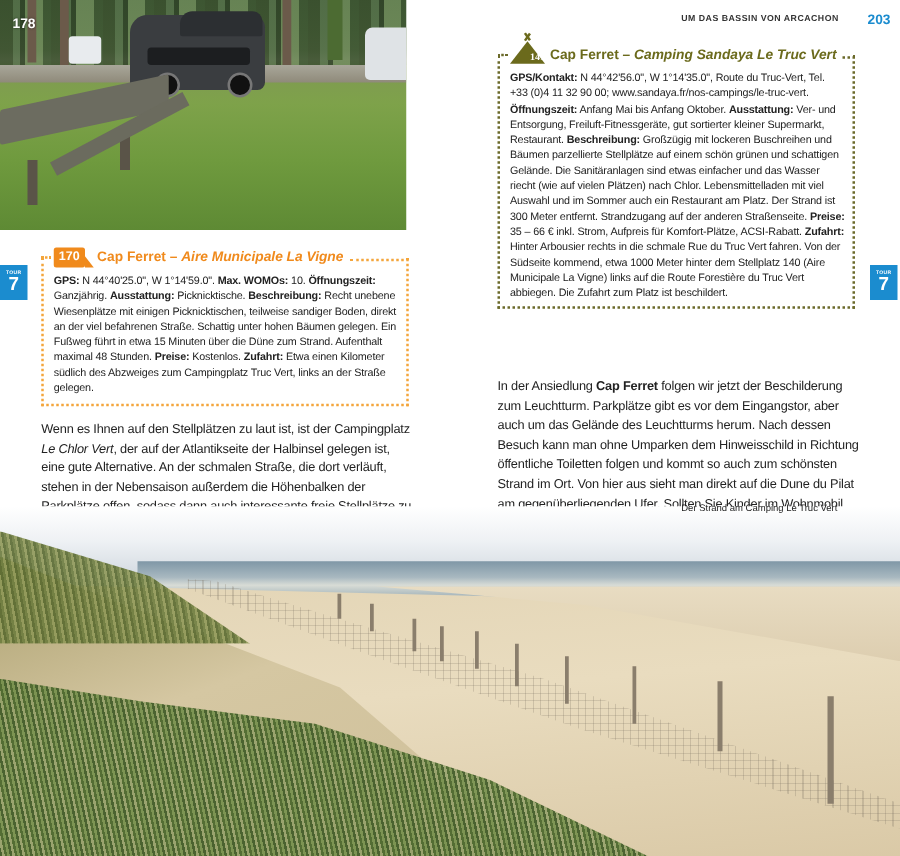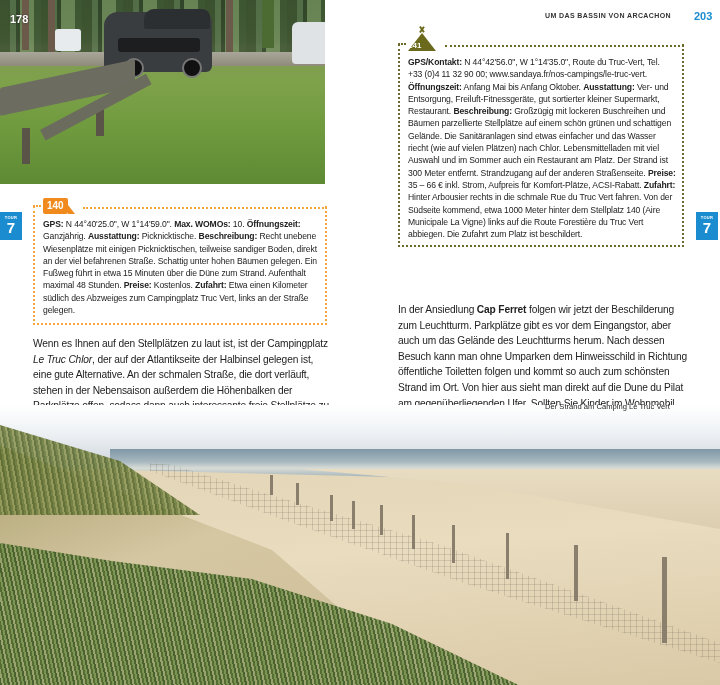--- a/index.html
+++ b/index.html
@@ -37,21 +37,21 @@
   .box-141{left:398px;top:44px;width:286px;height:203px;border-color:#6b6a2a;border-top:none;}
   .box-head{position:absolute;top:-9px;left:-2px;right:-2px;height:18px;display:flex;align-items:center;}
   .box-head .dots-l{width:8px;height:0;border-top:2px dotted;margin-right:2px;}
   .box-head .dots-r{flex:1;height:0;border-top:2px dotted;margin-left:5px;margin-top:4px;}
   .box-140 .box-head .dots-l,.box-140 .box-head .dots-r{border-color:#f4a53b;}
   .box-141 .box-head .dots-l,.box-141 .box-head .dots-r{border-color:#6b6a2a;}
   .badge-140{background:#f08a1c;color:#fff;font-size:10px;font-weight:bold;padding:1px 4px;height:14px;line-height:14px;border-radius:2px;position:relative;margin-right:10px;}
   .badge-140:after{content:"";position:absolute;right:-7px;bottom:0;border-left:7px solid #f08a1c;border-top:9px solid transparent;}
   .badge-141{width:28px;height:20px;position:relative;margin-right:4px;margin-top:-6px;}
   .badge-141 .tri{position:absolute;left:0;bottom:0;width:0;height:0;border-left:14px solid transparent;border-right:14px solid transparent;border-bottom:18px solid #6b6a1c;}
-  .badge-141 .num{position:absolute;left:0;bottom:0;width:28px;text-align:left;font-size:8px;font-weight:bold;color:#fff;line-height:10px;}
+  .badge-141 .num{position:absolute;left:0;bottom:0;width:28px;text-align:right;font-size:8px;font-weight:bold;color:#fff;line-height:10px;font-family:Liberation Serif, serif;}
   .badge-141 .pole{position:absolute;left:9px;top:-5px;width:10px;height:6px;}
   .badge-141 .pole:before,.badge-141 .pole:after{content:"";position:absolute;top:0;left:4px;width:1.5px;height:7px;background:#6b6a1c;}
   .badge-141 .pole:before{transform:rotate(35deg);}
   .badge-141 .pole:after{transform:rotate(-35deg);}
   .box-title{font-size:11px;font-weight:bold;white-space:nowrap;}
   .box-140 .box-title{color:#f08a1c;}
   .box-141 .box-title{color:#6b6a1c;}
   .box-title i{font-style:italic;}
   .box-body{font-size:8.6px;line-height:12.3px;padding:12px 6px 0 8px;color:#222;letter-spacing:-.12px;}
   .box-body b{font-weight:bold;}
@@ -109,49 +109,51 @@
   <div class="page-num-left">178</div>
 
   <div class="tour-tab" style="left:0;top:212px;">
     <span class="tt-label">TOUR</span>
     <span class="tt-num">7</span>
   </div>
 
   <div class="info-box box-140">
     <div class="box-head">
       <span class="dots-l"></span>
-      <span class="badge-140">140</span>
+      <span class="badge-140">170</span>
+      <span class="box-title"><span>Cap Ferret – </span><i>Aire Municipale La Vigne</i></span>
       <span class="dots-r"></span>
     </div>
     <div class="box-body">
       <b>GPS:</b><span> N 44°40'25.0", W 1°14'59.0". </span><b>Max. WOMOs:</b><span> 10. </span><b>Öffnungszeit:</b><span> Ganzjährig. </span><b>Ausstattung:</b><span> Picknicktische. </span><b>Beschreibung:</b><span> Recht unebene Wiesenplätze mit einigen Picknicktischen, teilweise sandiger Boden, direkt an der viel befahrenen Straße. Schattig unter hohen Bäumen gelegen. Ein Fußweg führt in etwa 15 Minuten über die Düne zum Strand. Aufenthalt maximal 48 Stunden. </span><b>Preise:</b><span> Kostenlos. </span><b>Zufahrt:</b><span> Etwa einen Kilometer südlich des Abzweiges zum Campingplatz Truc Vert, links an der Straße gelegen.</span>
     </div>
   </div>
 
   <div class="body-text body-left">
-    <span>Wenn es Ihnen auf den Stellplätzen zu laut ist, ist der Campingplatz </span><i>Le Truc Chlor</i><span>, der auf der Atlantikseite der Halbinsel gelegen ist, eine gute Alternative. An der schmalen Straße, die dort verläuft, stehen in der Nebensaison außerdem die Höhenbalken der Parkplätze offen, sodass dann auch interessante freie Stellplätze zu finden wären.</span>
+    <span>Wenn es Ihnen auf den Stellplätzen zu laut ist, ist der Campingplatz </span><i>Le Chlor Vert</i><span>, der auf der Atlantikseite der Halbinsel gelegen ist, eine gute Alternative. An der schmalen Straße, die dort verläuft, stehen in der Nebensaison außerdem die Höhenbalken der Parkplätze offen, sodass dann auch interessante freie Stellplätze zu finden wären.</span>
   </div>
 </div>
 
 <div class="running-head">UM DAS BASSIN VON ARCACHON</div>
 <div class="page-num-right">203</div>
 
 <div class="tour-tab" style="left:696px;top:212px;">
   <span class="tt-label">TOUR</span>
   <span class="tt-num">7</span>
 </div>
 
 <div class="info-box box-141">
   <div class="box-head">
     <span class="dots-l"></span>
     <span class="badge-141">
       <span class="pole"></span>
         <span class="tri"></span>
       <span class="num">141</span>
     </span>
+    <span class="box-title"><span>Cap Ferret – </span><i>Camping Sandaya Le Truc Vert</i></span>
     <span class="dots-r"></span>
   </div>
   <div class="box-body">
     <b>GPS/Kontakt:</b><span> N 44°42'56.0", W 1°14'35.0", Route du Truc-Vert, Tel. +33 (0)4 11 32 90 00; www.sandaya.fr/nos-campings/le-truc-vert. </span><b>Öffnungszeit:</b><span> Anfang Mai bis Anfang Oktober. </span><b>Ausstattung:</b><span> Ver- und Entsorgung, Freiluft-Fitnessgeräte, gut sortierter kleiner Supermarkt, Restaurant. </span><b>Beschreibung:</b><span> Großzügig mit lockeren Buschreihen und Bäumen parzellierte Stellplätze auf einem schön grünen und schattigen Gelände. Die Sanitäranlagen sind etwas einfacher und das Wasser riecht (wie auf vielen Plätzen) nach Chlor. Lebensmittelladen mit viel Auswahl und im Sommer auch ein Restaurant am Platz. Der Strand ist 300 Meter entfernt. Strandzugang auf der anderen Straßenseite. </span><b>Preise:</b><span> 35 – 66 € inkl. Strom, Aufpreis für Komfort-Plätze, ACSI-Rabatt. </span><b>Zufahrt:</b><span> Hinter Arbousier rechts in die schmale Rue du Truc Vert fahren. Von der Südseite kommend, etwa 1000 Meter hinter dem Stellplatz 140 (Aire Municipale La Vigne) links auf die Route Forestière du Truc Vert abbiegen. Die Zufahrt zum Platz ist beschildert.</span>
   </div>
 </div>
 
 <div class="body-text body-right">
   <span>In der Ansiedlung </span><b>Cap Ferret</b><span> folgen wir jetzt der Beschilderung zum Leuchtturm. Parkplätze gibt es vor dem Eingangstor, aber auch um das Gelände des Leuchtturms herum. Nach dessen Besuch kann man ohne Umparken dem Hinweisschild in Richtung öffentliche Toiletten folgen und kommt so auch zum schönsten Strand im Ort. Von hier aus sieht man direkt auf die Dune du Pilat am gegenüberliegenden Ufer. Sollten Sie Kinder im Wohnmobil haben: Es gibt hier außerdem einen schönen Spielplatz – und natürlich die Toiletten, die am Leuchtturm ausgeschildert waren.</span>
 </div>

